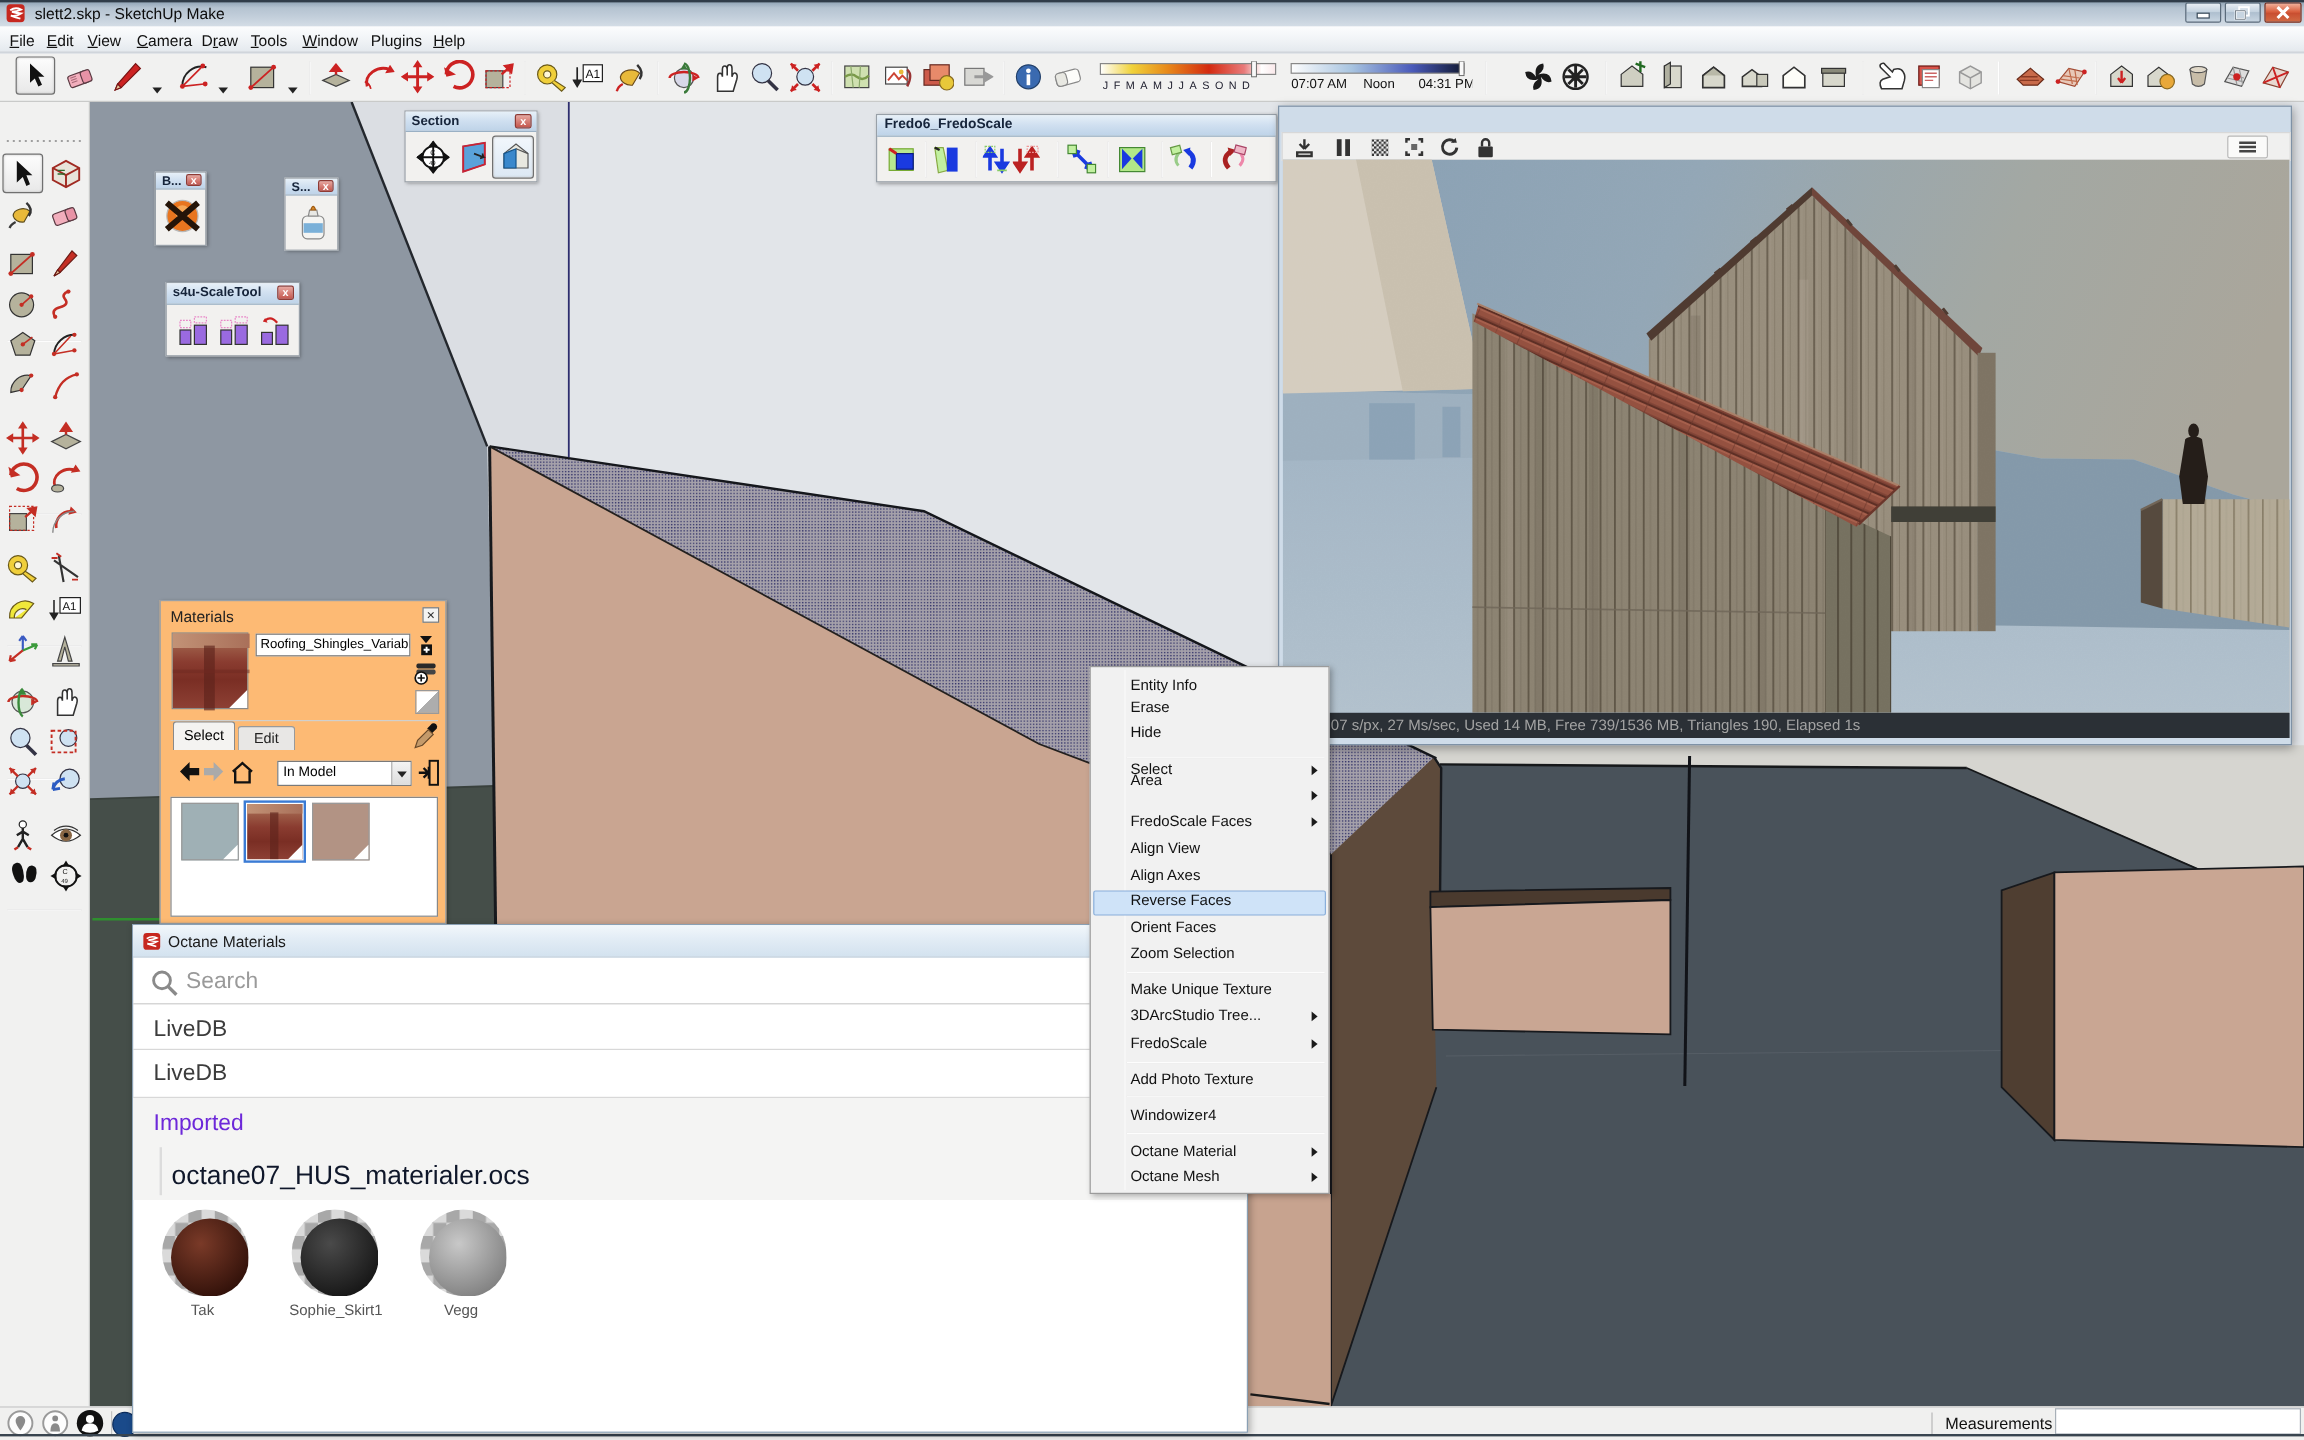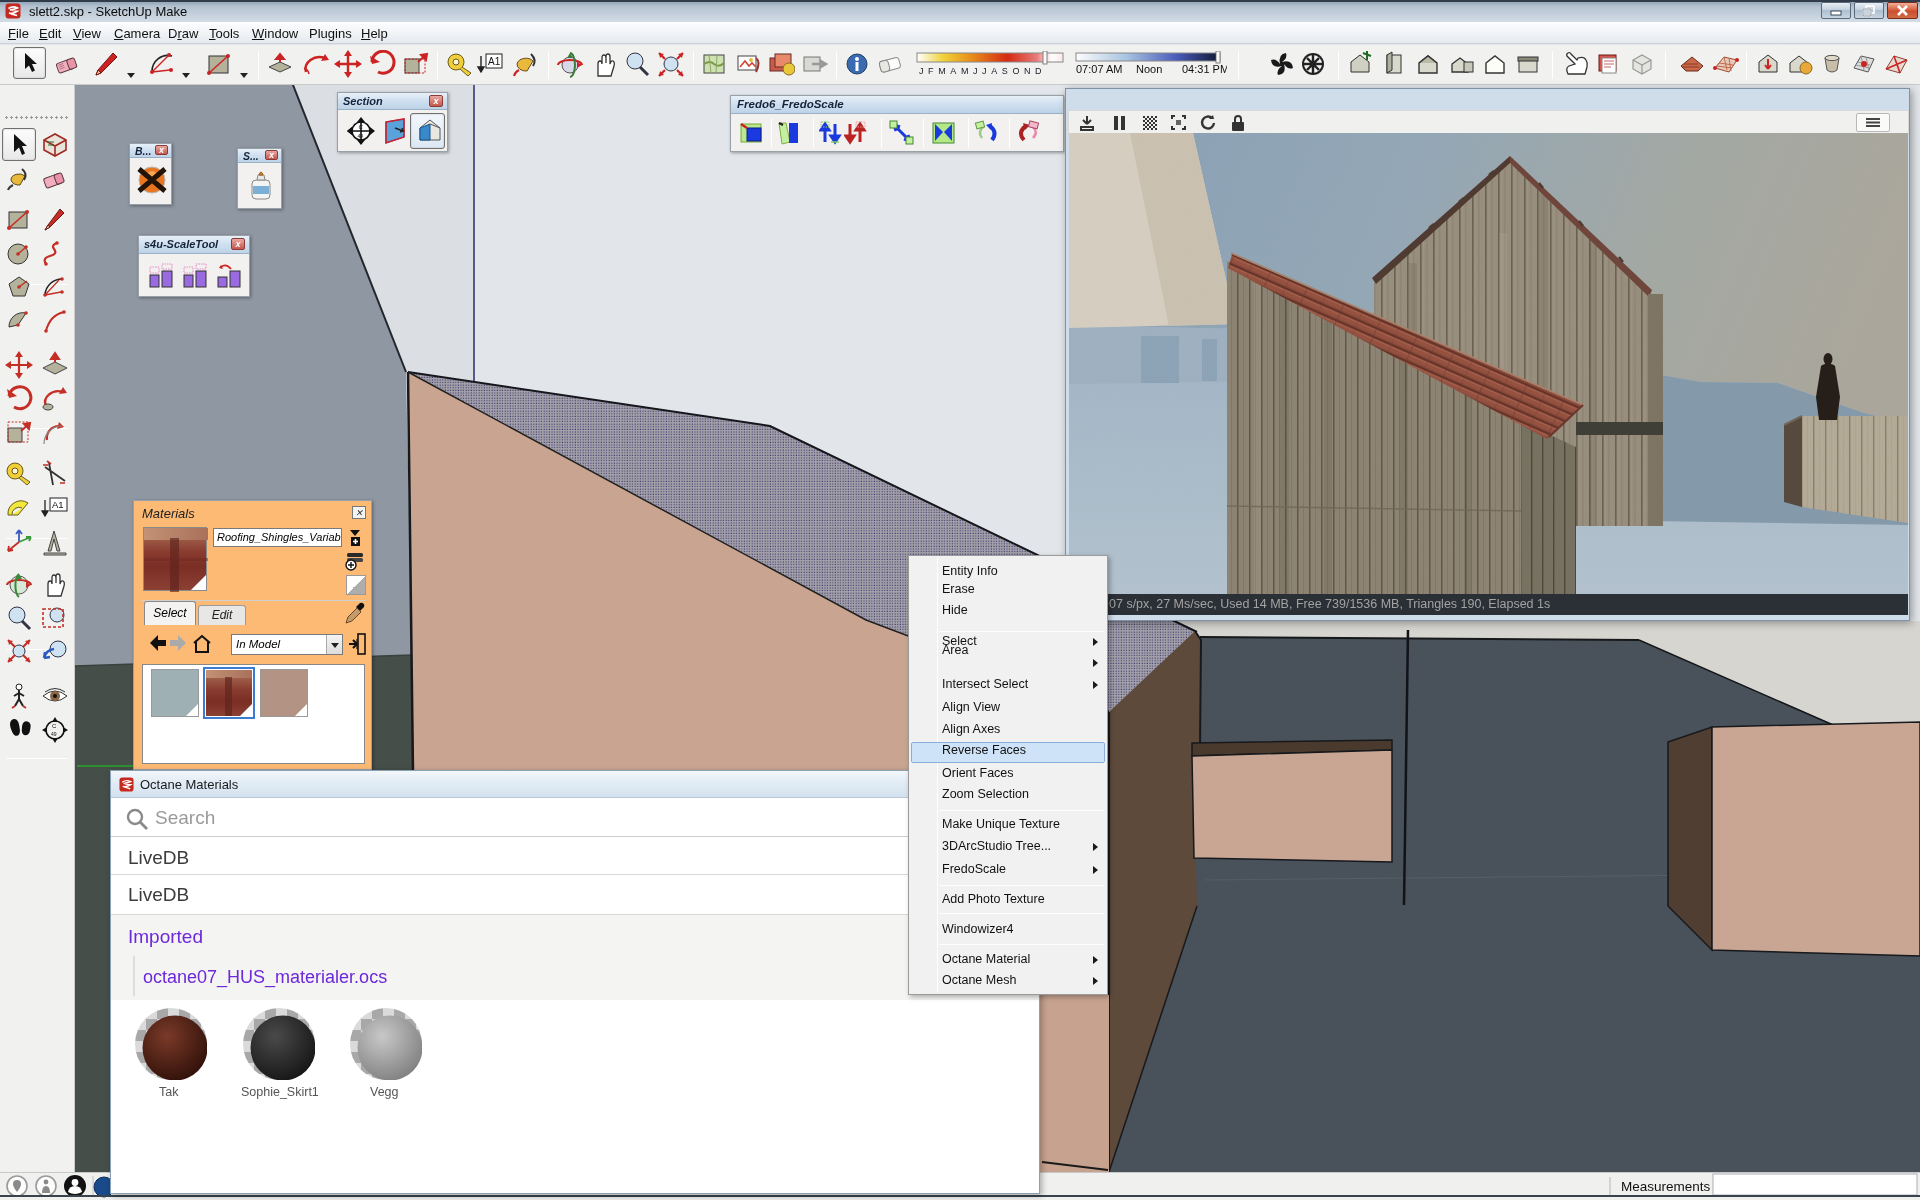--- a/index.html
+++ b/index.html
@@ -13,21 +13,21 @@
  background:linear-gradient(180deg,#fcfdfe 0%,#f0f3f6 55%,#e4e9ee 100%);border-bottom:1px solid #cdd2d8;}
 #menubar span{position:absolute;top:4px;font-size:13px;color:#111;}
 #menubar u{text-decoration:underline;}
 #toolbar{position:absolute;left:0;top:45px;width:1920px;height:40px;background:#f1f1f0;border-bottom:1px solid #c9cac9;}
 .tsep{position:absolute;top:6px;width:1px;height:28px;background:#c7c8c7;border-right:1px solid #fff;}
 .ddarr{position:absolute;top:28px;width:0;height:0;border-left:4px solid transparent;border-right:4px solid transparent;border-top:5px solid #222;}
 #leftbar{position:absolute;left:0;top:85px;width:75px;height:1087px;background:#f1f1f0;border-right:1px solid #c9cac9;}
 .lsep{position:absolute;left:6px;width:62px;height:1px;background:#c9c9c9;border-bottom:1px solid #fdfdfd;}
 .selbtn{position:absolute;border:1px solid #707070;border-radius:3px;background:linear-gradient(180deg,#fdfdfd,#e8e8e8);box-shadow:inset 0 0 2px #bbb;}
 #statusbar{position:absolute;left:0;top:1172px;width:1920px;height:28px;background:#f0f0ef;border-top:1px solid #c8c8c8;}
-.panel{position:absolute;background:#f2f1ef;border:1px solid #98a0a8;box-shadow:1px 1px 3px rgba(0,0,0,.35);font-style:italic;}
+.panel{position:absolute;background:#f2f1ef;border:1px solid #98a0a8;box-shadow:1px 1px 3px rgba(0,0,0,.35);}
 .ptitle{position:absolute;left:0;top:0;width:100%;background:linear-gradient(180deg,#e7f0f8 0%,#cfdff0 50%,#bed3e8 100%);border-bottom:1px solid #9ab0c4;}
 .ptitle .pt{position:absolute;font-weight:bold;color:#16243a;}
 .xbtn{position:absolute;background:linear-gradient(180deg,#e8a9a2,#c4574e);border:1px solid #8e3a34;border-radius:2px;color:#fff;text-align:center;font-weight:bold;}
 .menuitem{position:absolute;left:33px;font-size:12.5px;color:#111;white-space:nowrap;}
 .menusep{position:absolute;left:30px;right:3px;height:1px;background:#d9d9d9;border-bottom:1px solid #fdfdfd;}
 .marr{position:absolute;right:9px;width:0;height:0;border-top:4px solid transparent;border-bottom:4px solid transparent;border-left:5px solid #1a1a1a;}
 </style></head><body>
 <svg class="abs" style="left:75px;top:85px" width="1845" height="1087" viewBox="0 0 1845 1087">
 <defs>
 <pattern id="stip" width="2.6" height="2.6" patternUnits="userSpaceOnUse">
@@ -726,21 +726,21 @@
     </svg>
 <div class="abs" style="left:44px;top:36px;font-size:19px;color:#9a9a9a">Search</div>
 <div class="abs" style="left:0px;top:65px;width:928px;height:1px;background:#cdcdcd"></div>
 <div class="abs" style="left:17px;top:76px;font-size:19px;color:#3c3c3c">LiveDB</div>
 <div class="abs" style="left:0px;top:103px;width:928px;height:1px;background:#d8d8d8"></div>
 <div class="abs" style="left:17px;top:113px;font-size:19px;color:#3c3c3c">LiveDB</div>
 <div class="abs" style="left:0px;top:143px;width:928px;height:1px;background:#d8d8d8"></div>
 <div class="abs" style="left:0px;top:144px;width:928px;height:85px;background:#f4f4f3"></div>
 <div class="abs" style="left:17px;top:155px;font-size:19px;color:#6d28d9">Imported</div>
 <div class="abs" style="left:22px;top:185px;width:2px;height:40px;background:#dcdcdc"></div>
-<div class="abs" style="left:32px;top:196px;font-size:18px;color:#6d28d9">octane07_HUS_materialer.ocs</div>
+<div class="abs" style="left:32px;top:196px;font-size:22px;color:#0f172a">octane07_HUS_materialer.ocs</div>
 <svg class="abs" style="left:24px;top:237px" width="72" height="72" viewBox="0 0 72 72">
 <defs>
         <pattern id="chkTak" width="22" height="22" patternUnits="userSpaceOnUse">
           <rect width="22" height="22" fill="#dadada"></rect>
           <rect width="11" height="11" fill="#a8a8a8"></rect>
           <rect x="11" y="11" width="11" height="11" fill="#a8a8a8"></rect>
         </pattern>
         <radialGradient id="bgTak" cx="0.38" cy="0.32" r="0.75">
           <stop offset="0" stop-color="#7a3a28"></stop>
           <stop offset="1" stop-color="#2e0f08"></stop>
@@ -912,21 +912,21 @@
 <div class="abs" style="left:28px;top:2px;width:1px;height:434px;background:#e2e2e2;border-right:1px solid #fff"></div>
 <div class="abs" style="left:2px;top:186px;width:194px;height:21px;background:#cfe3f8;border:1px solid #89aeda;border-radius:2px"></div>
 <div class="menuitem" style="top:8px">Entity Info</div>
 <div class="menuitem" style="top:26px">Erase</div>
 <div class="menuitem" style="top:47px">Hide</div>
 <div class="menusep" style="top:75px"></div>
 <div class="menuitem" style="top:78px">Select</div>
 <div class="marr" style="top:82px"></div>
 <div class="menuitem" style="top:87px">Area</div>
 <div class="marr" style="top:103px"></div>
-<div class="menuitem" style="top:121px">Intersect Select</div>
+<div class="menuitem" style="top:121px">FredoScale Faces</div>
 <div class="marr" style="top:125px"></div>
 <div class="menuitem" style="top:144px">Align View</div>
 <div class="menuitem" style="top:166px">Align Axes</div>
 <div class="menuitem" style="top:187px">Reverse Faces</div>
 <div class="menuitem" style="top:210px">Orient Faces</div>
 <div class="menuitem" style="top:231px">Zoom Selection</div>
 <div class="menusep" style="top:254px"></div>
 <div class="menuitem" style="top:261px">Make Unique Texture</div>
 <div class="menuitem" style="top:283px">3DArcStudio Tree...</div>
 <div class="marr" style="top:287px"></div>

